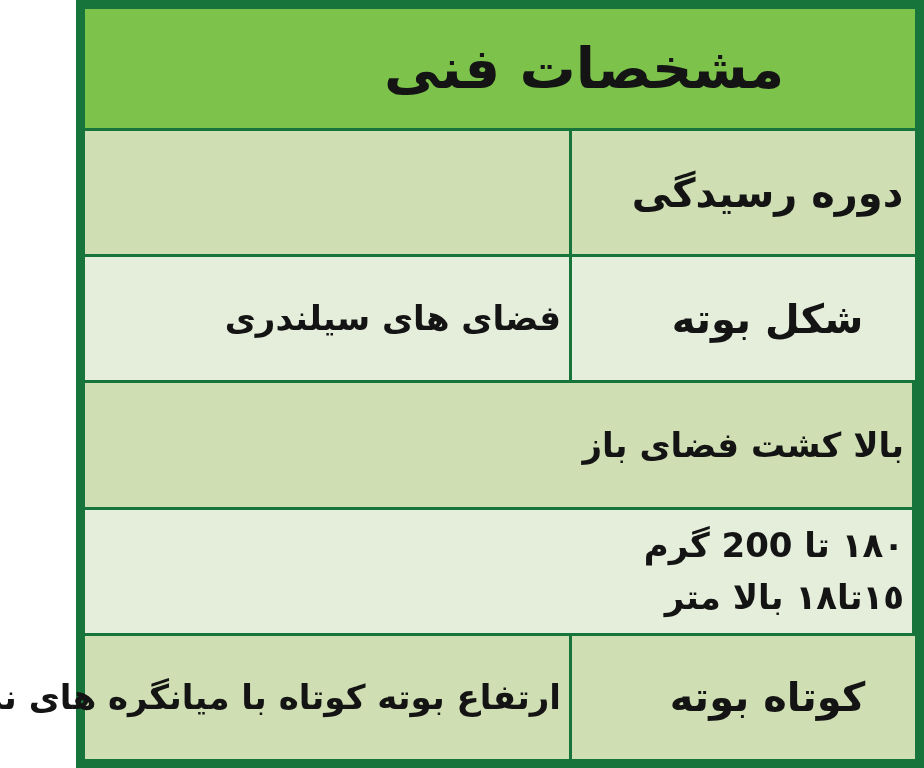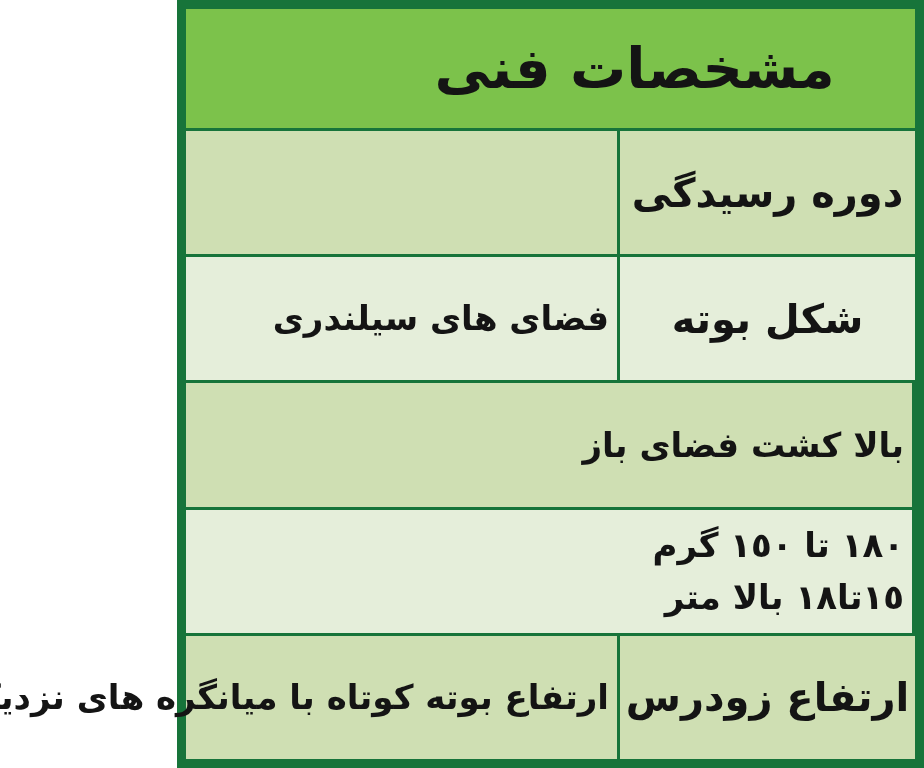--- a/index.html
+++ b/index.html
@@ -10,21 +10,21 @@
   body {
     width: 924px;
     height: 768px;
     overflow: hidden;
     font-family: "DejaVu Sans", sans-serif;
     direction: rtl;
     color: var(--text, #141414);
   }
   .frame {
     box-sizing: border-box;
-    width: 747px;
+    width: 848px;
     height: 768px;
     border: 9px solid var(--border, #17743a);
     display: flex;
     flex-direction: column;
     background: var(--row-even, #e5eeda);
   }
   .header {
     flex: 0 0 119px;
     background: var(--header-bg, #7cc24b);
     display: flex;
@@ -55,20 +55,21 @@
   .label-cell {
     flex: 0 0 295px;
     display: flex;
     align-items: center;
     justify-content: center;
     text-align: center;
     font-size: 40px;
     font-weight: bold;
     padding: 0 4px;
     box-sizing: border-box;
+    margin-left: 48px;
   }
   .vdivider {
     flex: 0 0 3px;
     background: var(--border, #17743a);
   }
   .value-cell {
     flex: 1 1 auto;
     display: flex;
     flex-direction: column;
     justify-content: center;
@@ -108,26 +109,26 @@
   <div class="row odd">
     <div class="vdivider"></div>
     <div class="cell value-cell">
           <div class="value-line">بالا کشت فضای باز</div>
         </div>
   </div>
 
   <div class="row even">
     <div class="vdivider"></div>
     <div class="cell value-cell">
-          <div class="value-line">١٨٠ تا ١٥٠ گرم</div>
+          <div class="value-line">١٨٠ تا 200 گرم</div>
           <div class="value-line">١٥تا١٨ بالا متر</div>
         </div>
   </div>
 
   <div class="row odd">
-    <div class="cell label-cell">ارتفاع زودرس</div>
+    <div class="cell label-cell">کوتاه بوته</div>
     <div class="vdivider"></div>
     <div class="cell value-cell">
           <div class="value-line">ارتفاع بوته کوتاه با میانگره های نزدیک</div>
         </div>
   </div>
 </div>
 </div>
 
 </body></html>

